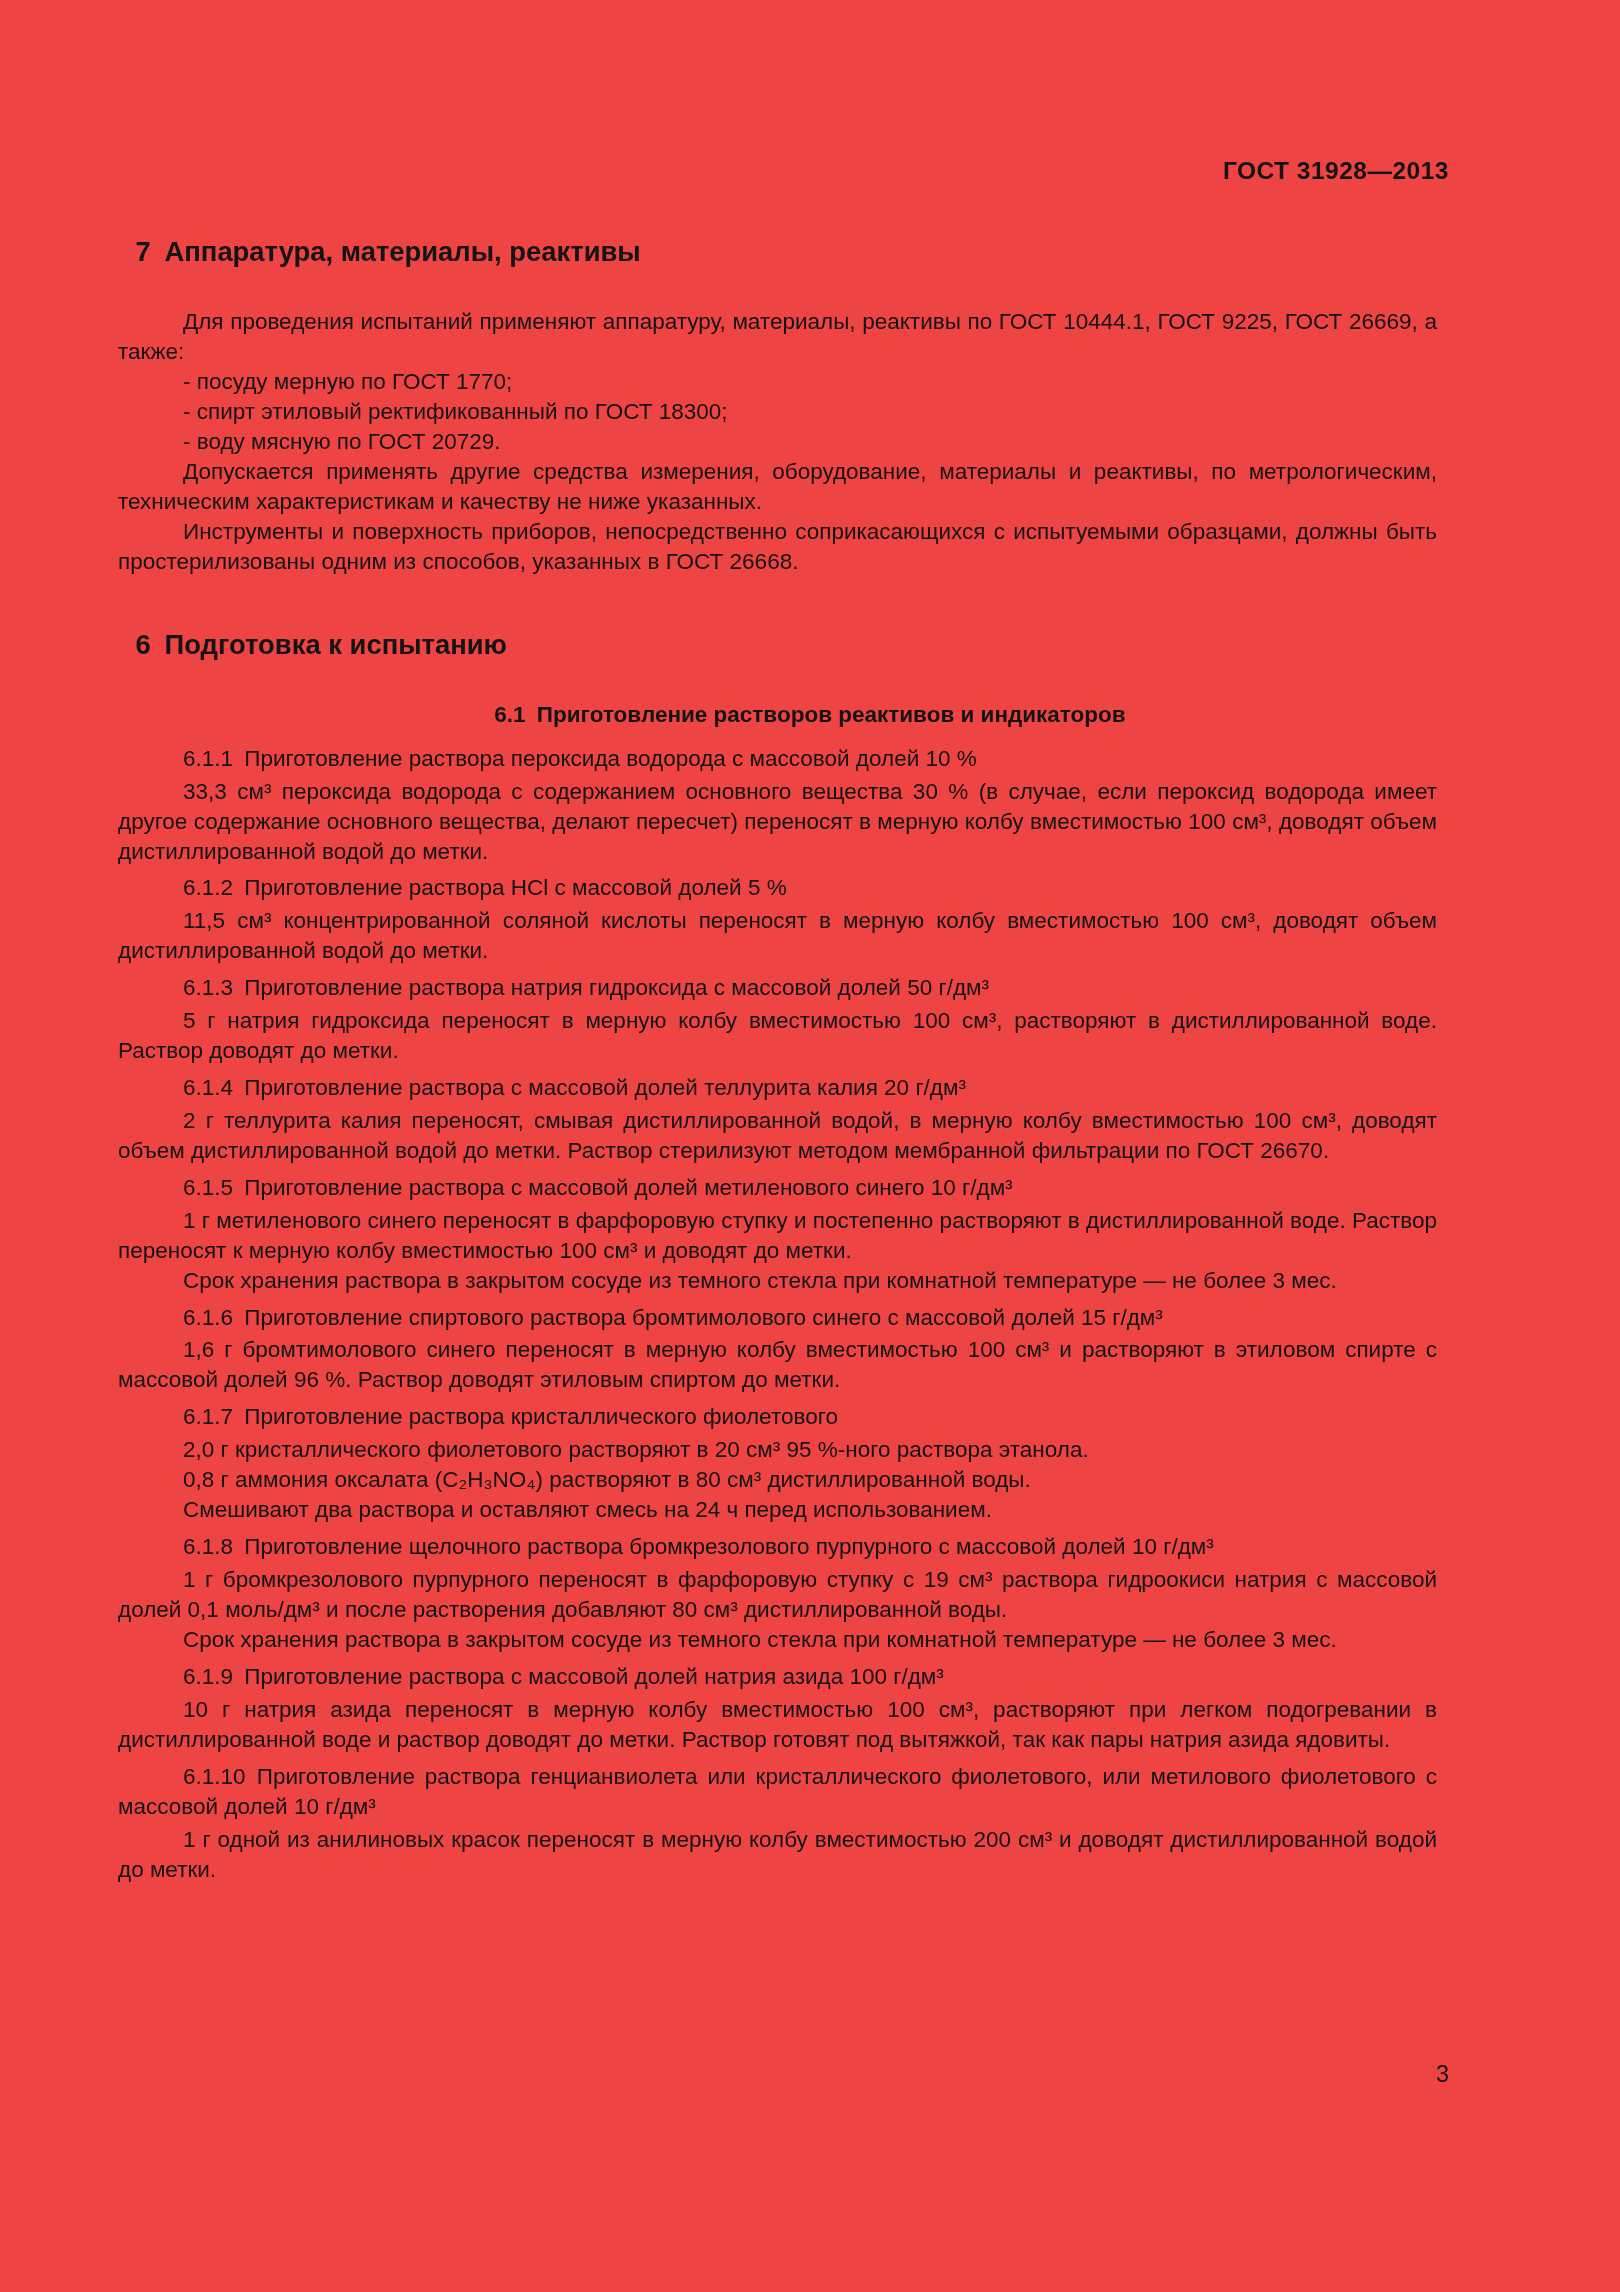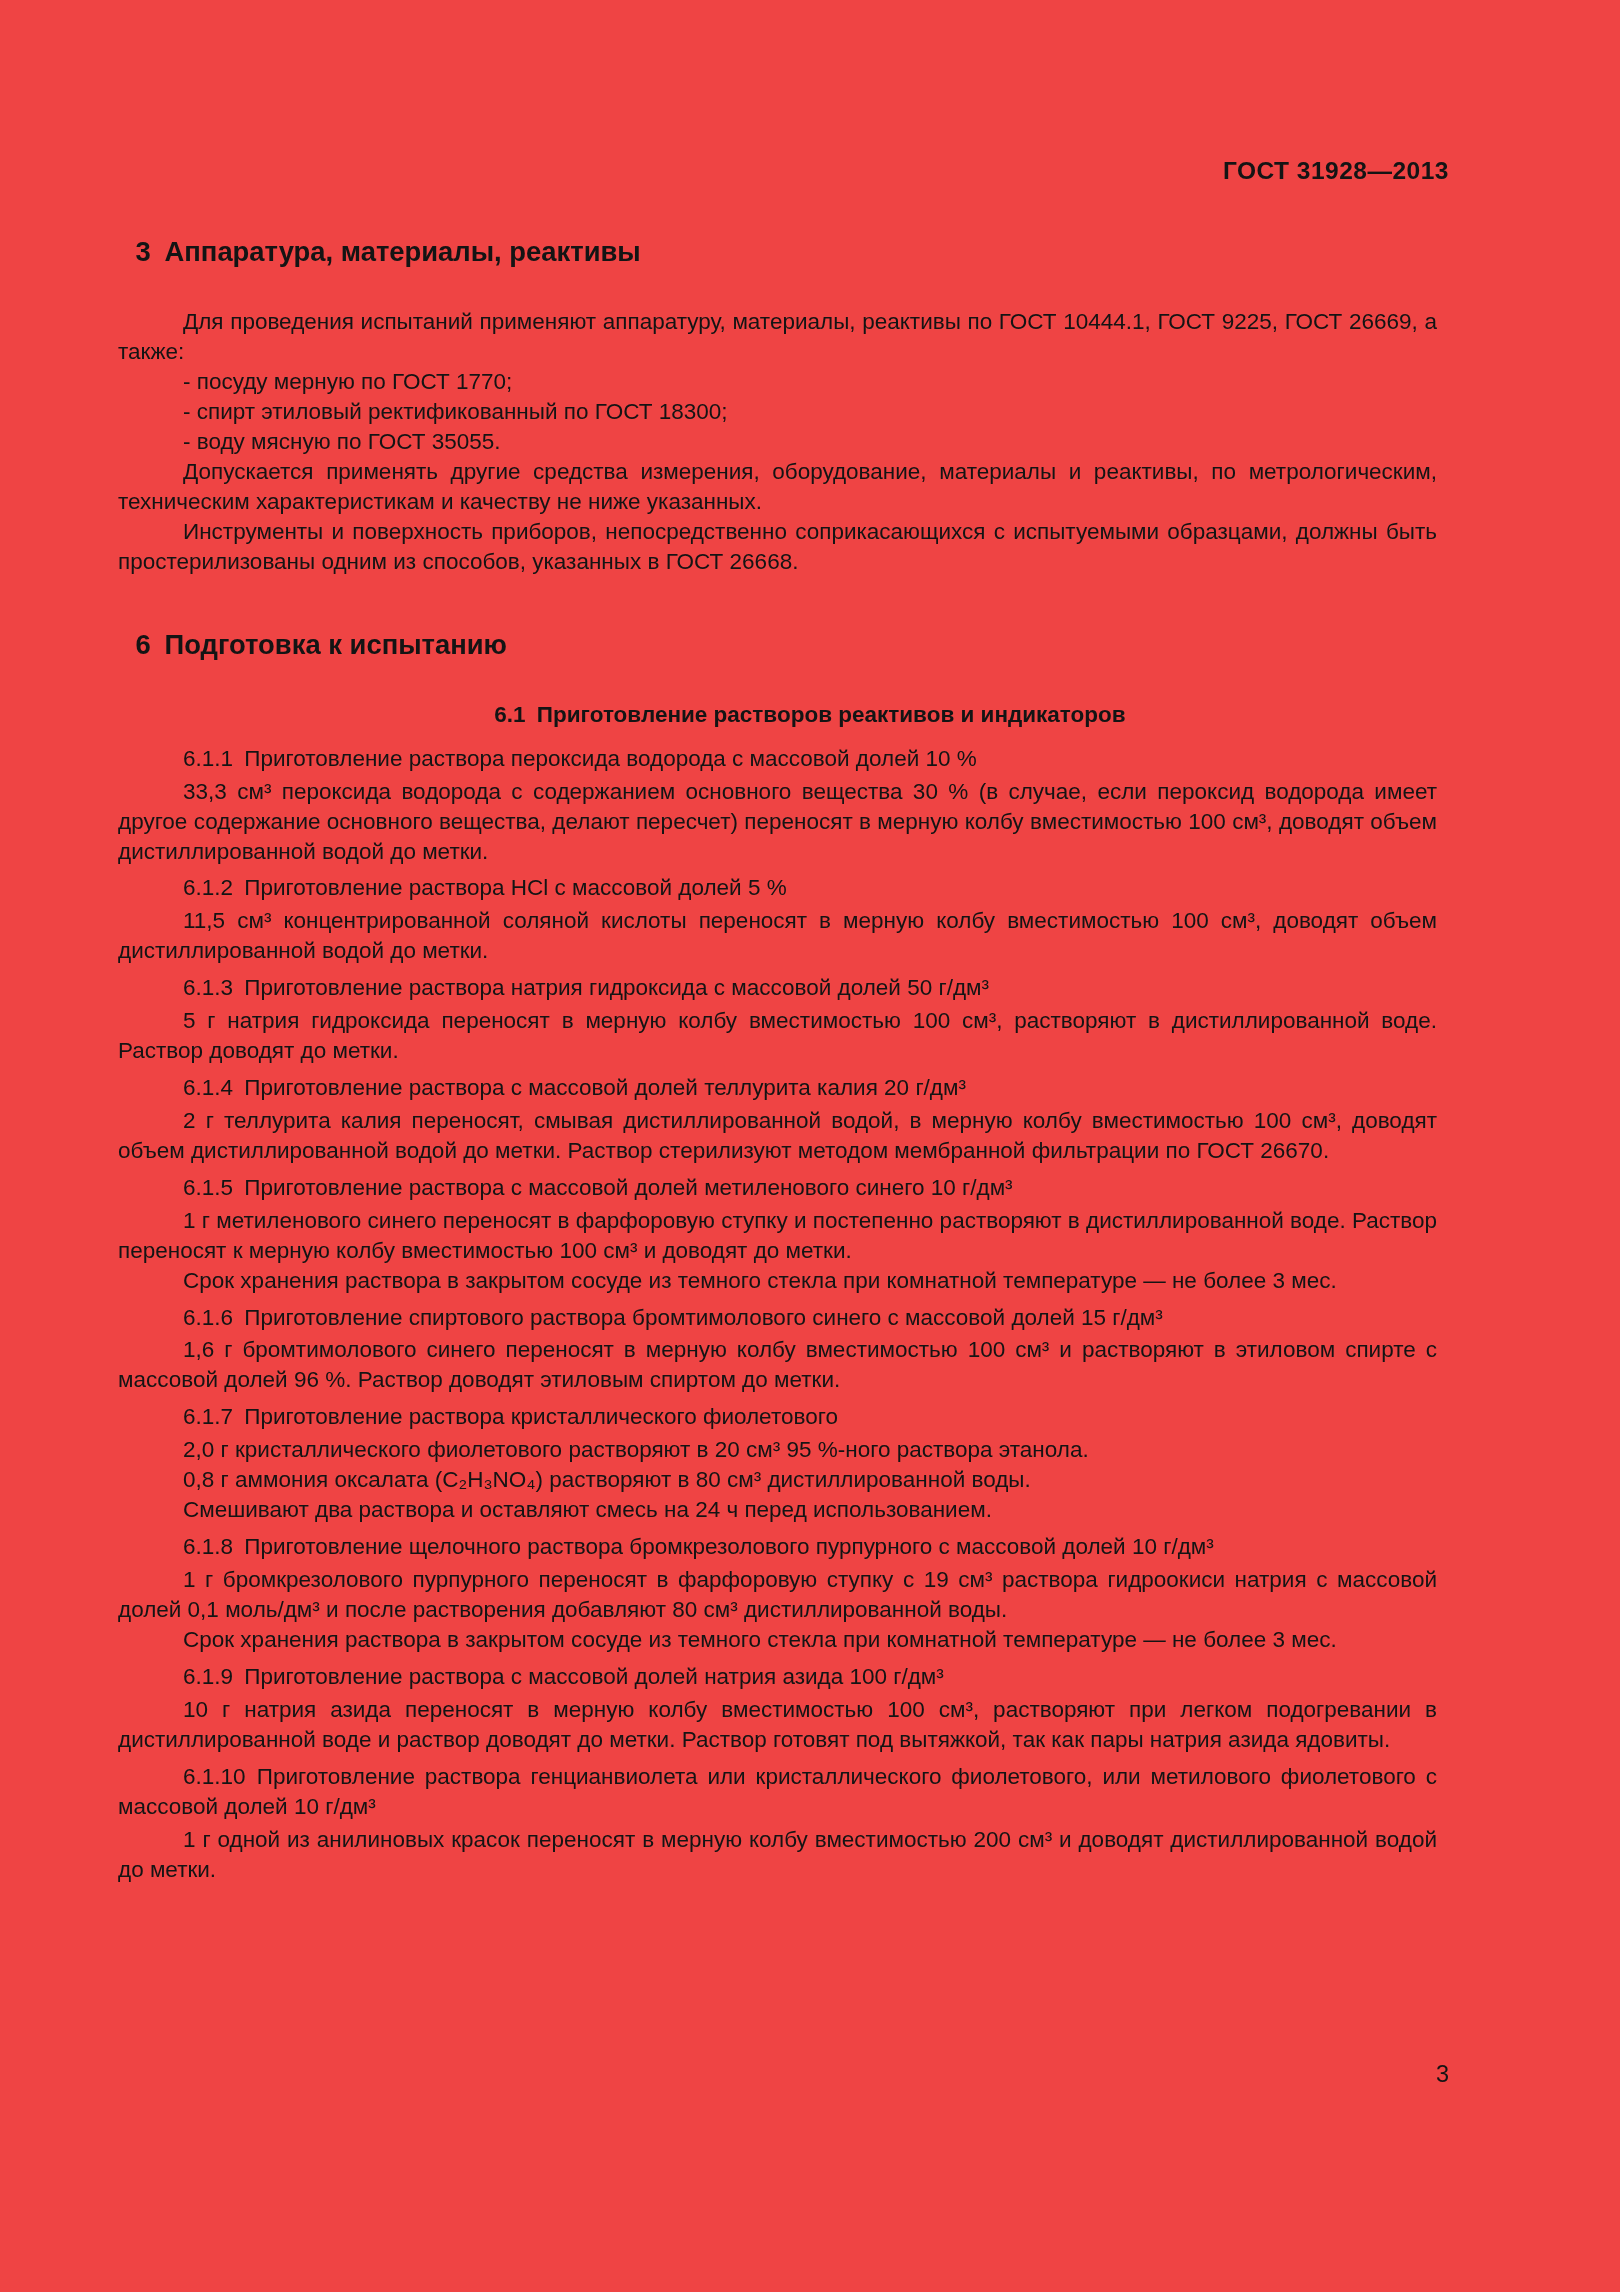--- a/index.html
+++ b/index.html
@@ -70,25 +70,25 @@
     font-size: 23.5px;
   }
 </style>
 </head>
 <body>
 
 <div class="page">
   <div class="doc-header">ГОСТ 31928—2013</div>
 
   <div class="content">
-      <div class="h1">3 Аппаратура, материалы, реактивы</div>
+      <div class="h1">7 Аппаратура, материалы, реактивы</div>
       <div class="p">Для проведения испытаний применяют аппаратуру, материалы, реактивы по ГОСТ 10444.1, ГОСТ 9225, ГОСТ 26669, а также:</div>
       <div class="li">- посуду мерную по ГОСТ 1770;</div>
       <div class="li">- спирт этиловый ректификованный по ГОСТ 18300;</div>
-      <div class="li">- воду мясную по ГОСТ 35055.</div>
+      <div class="li">- воду мясную по ГОСТ 20729.</div>
       <div class="p">Допускается применять другие средства измерения, оборудование, материалы и реактивы, по метрологическим, техническим характеристикам и качеству не ниже указанных.</div>
       <div class="p">Инструменты и поверхность приборов, непосредственно соприкасающихся с испытуемыми образцами, должны быть простерилизованы одним из способов, указанных в ГОСТ 26668.</div>
       <div class="h1">6 Подготовка к испытанию</div>
       <div class="h2">6.1 Приготовление растворов реактивов и индикаторов</div>
       <div class="h3">6.1.1 Приготовление раствора пероксида водорода с массовой долей 10 %</div>
       <div class="p">33,3 см³ пероксида водорода с содержанием основного вещества 30 % (в случае, если пероксид водорода имеет другое содержание основного вещества, делают пересчет) переносят в мерную колбу вместимостью 100 см³, доводят объем дистиллированной водой до метки.</div>
       <div class="h3">6.1.2 Приготовление раствора HCl с массовой долей 5 %</div>
       <div class="p">11,5 см³ концентрированной соляной кислоты переносят в мерную колбу вместимостью 100 см³, доводят объем дистиллированной водой до метки.</div>
       <div class="h3">6.1.3 Приготовление раствора натрия гидроксида с массовой долей 50 г/дм³</div>
       <div class="p">5 г натрия гидроксида переносят в мерную колбу вместимостью 100 см³, растворяют в дистиллированной воде. Раствор доводят до метки.</div>

